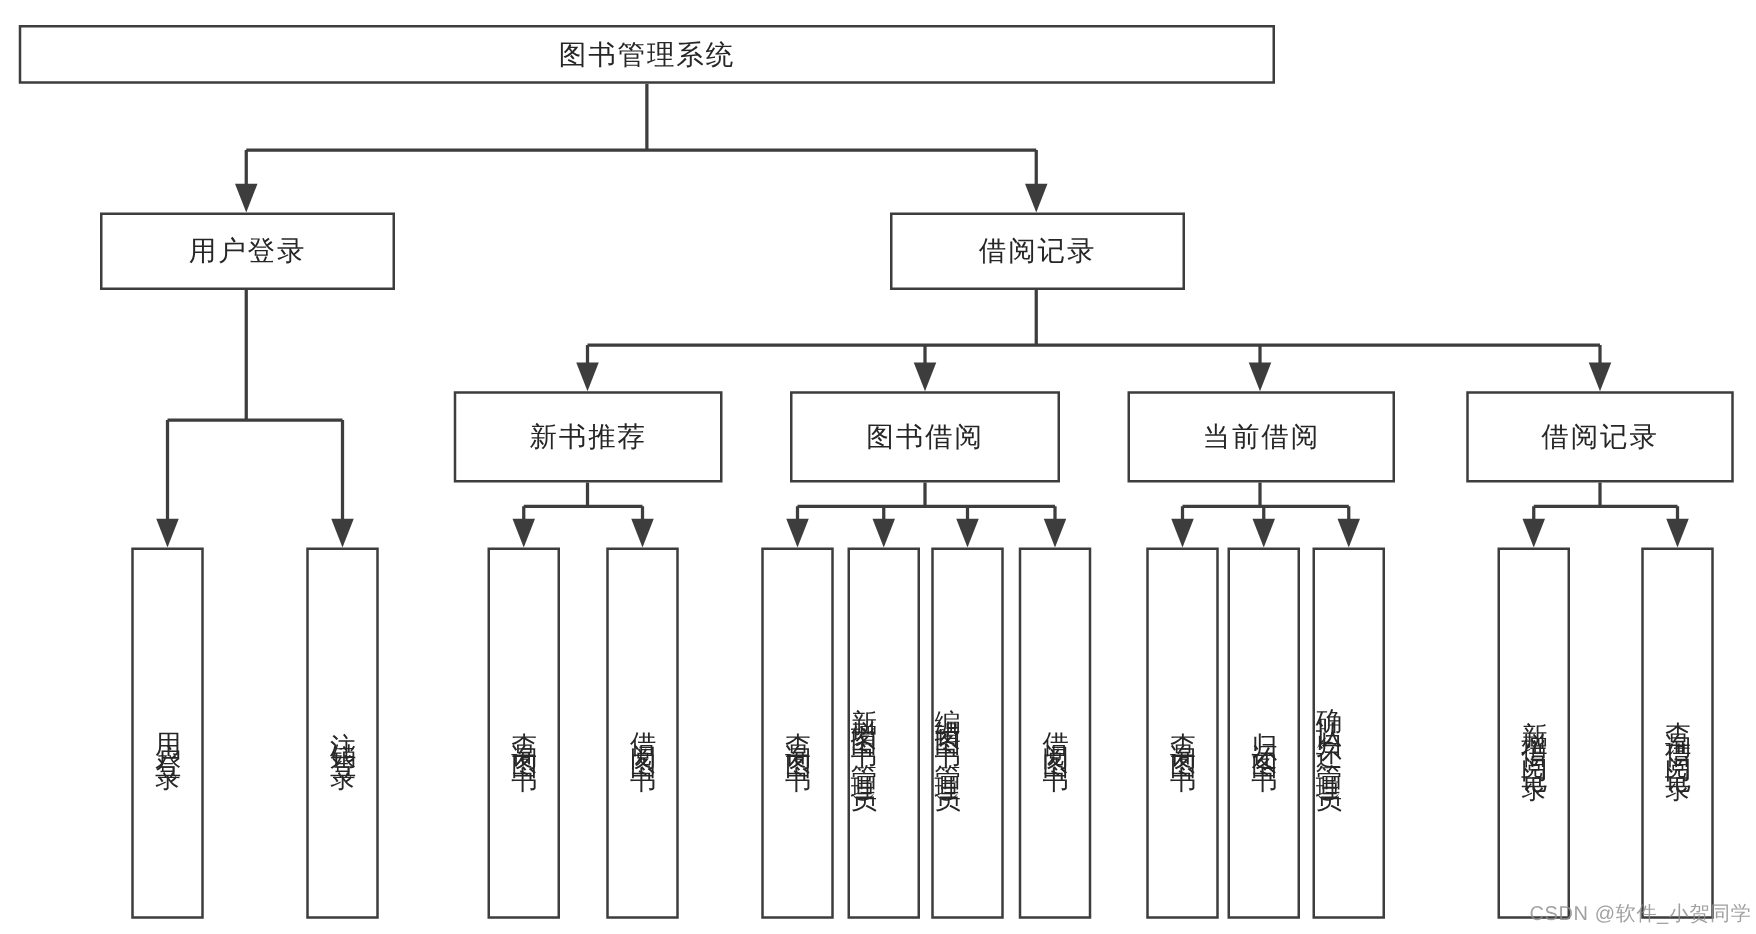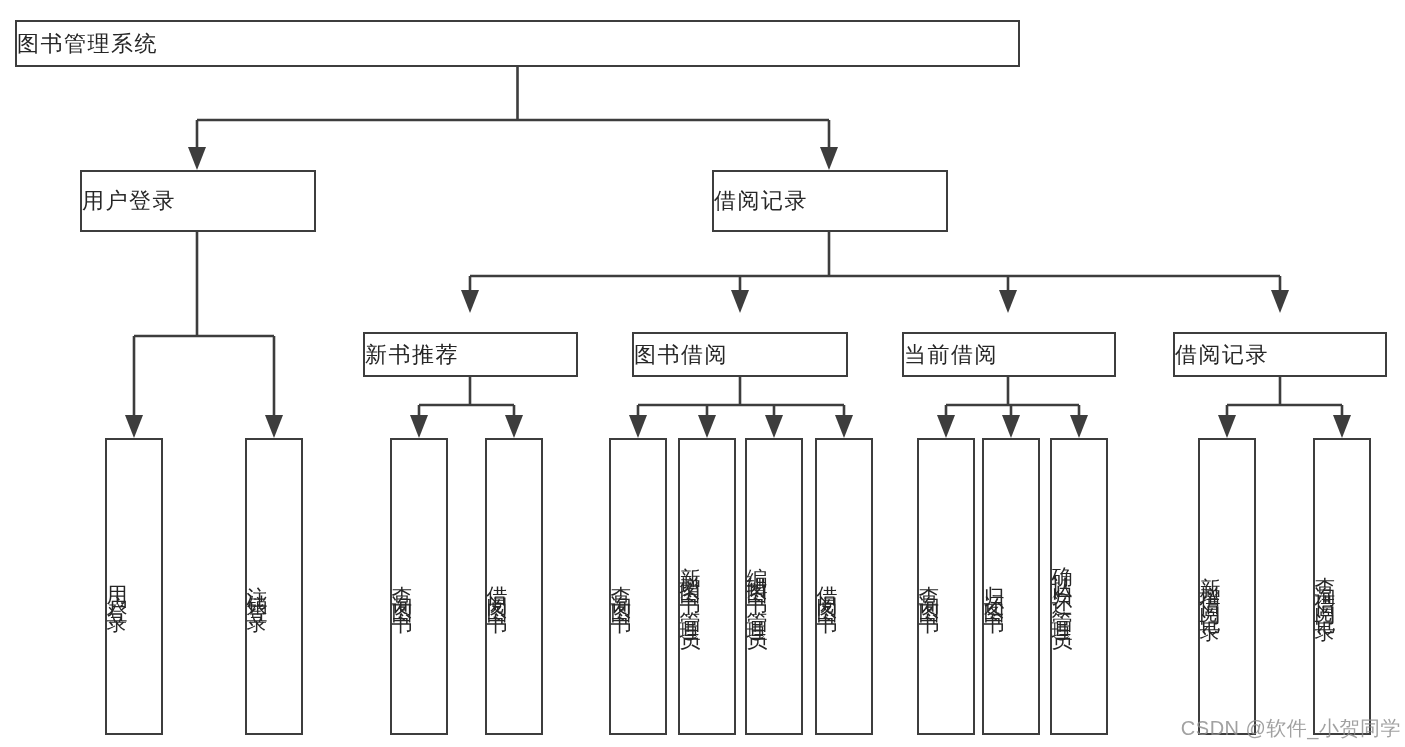--- a/index.html
+++ b/index.html
@@ -23,31 +23,31 @@
     z-index: 1;
   }
   .box {
     position: absolute;
     box-sizing: border-box;
     background: #ffffff;
     border: 2.5px solid #3d3d3d;
     color: #262626;
     display: flex;
     align-items: center;
-    justify-content: flex-start;
+    justify-content: center;
     z-index: 2;
   }
   .hlabel {
     font-size: 22px;
     letter-spacing: 1.5px;
     white-space: nowrap;
   }
   .root-box   { left: 15px;  top: 20px;  width: 1005px; height: 47px; }
   .l2-box     { top: 170px; height: 62px; width: 236px; }
-  .l3-box     { top: 313px; height: 45px; margin-top: 19px; }
+  .l3-box     { top: 313px; height: 73px; }
   .leaf {
     top: 438px;
     width: 58px;
     height: 297px;
   }
   .leaf .vtext {
     writing-mode: vertical-rl;
     text-orientation: mixed;
     font-size: 21px;
     letter-spacing: 9px;
@@ -58,21 +58,21 @@
     justify-content: flex-start;
   }
   .leaf.top-align .vtext {
     padding-top: 7px;
   }
   #watermark {
     position: absolute;
     right: 4px;
     bottom: 5px;
     z-index: 5;
-    font-size: 20px;
+    font-size: 16px;
     color: rgba(140, 140, 140, 0.82);
     letter-spacing: 0.5px;
     white-space: nowrap;
   }
 </style>
 </head>
 <body>
 
 <div id="stage">
 

